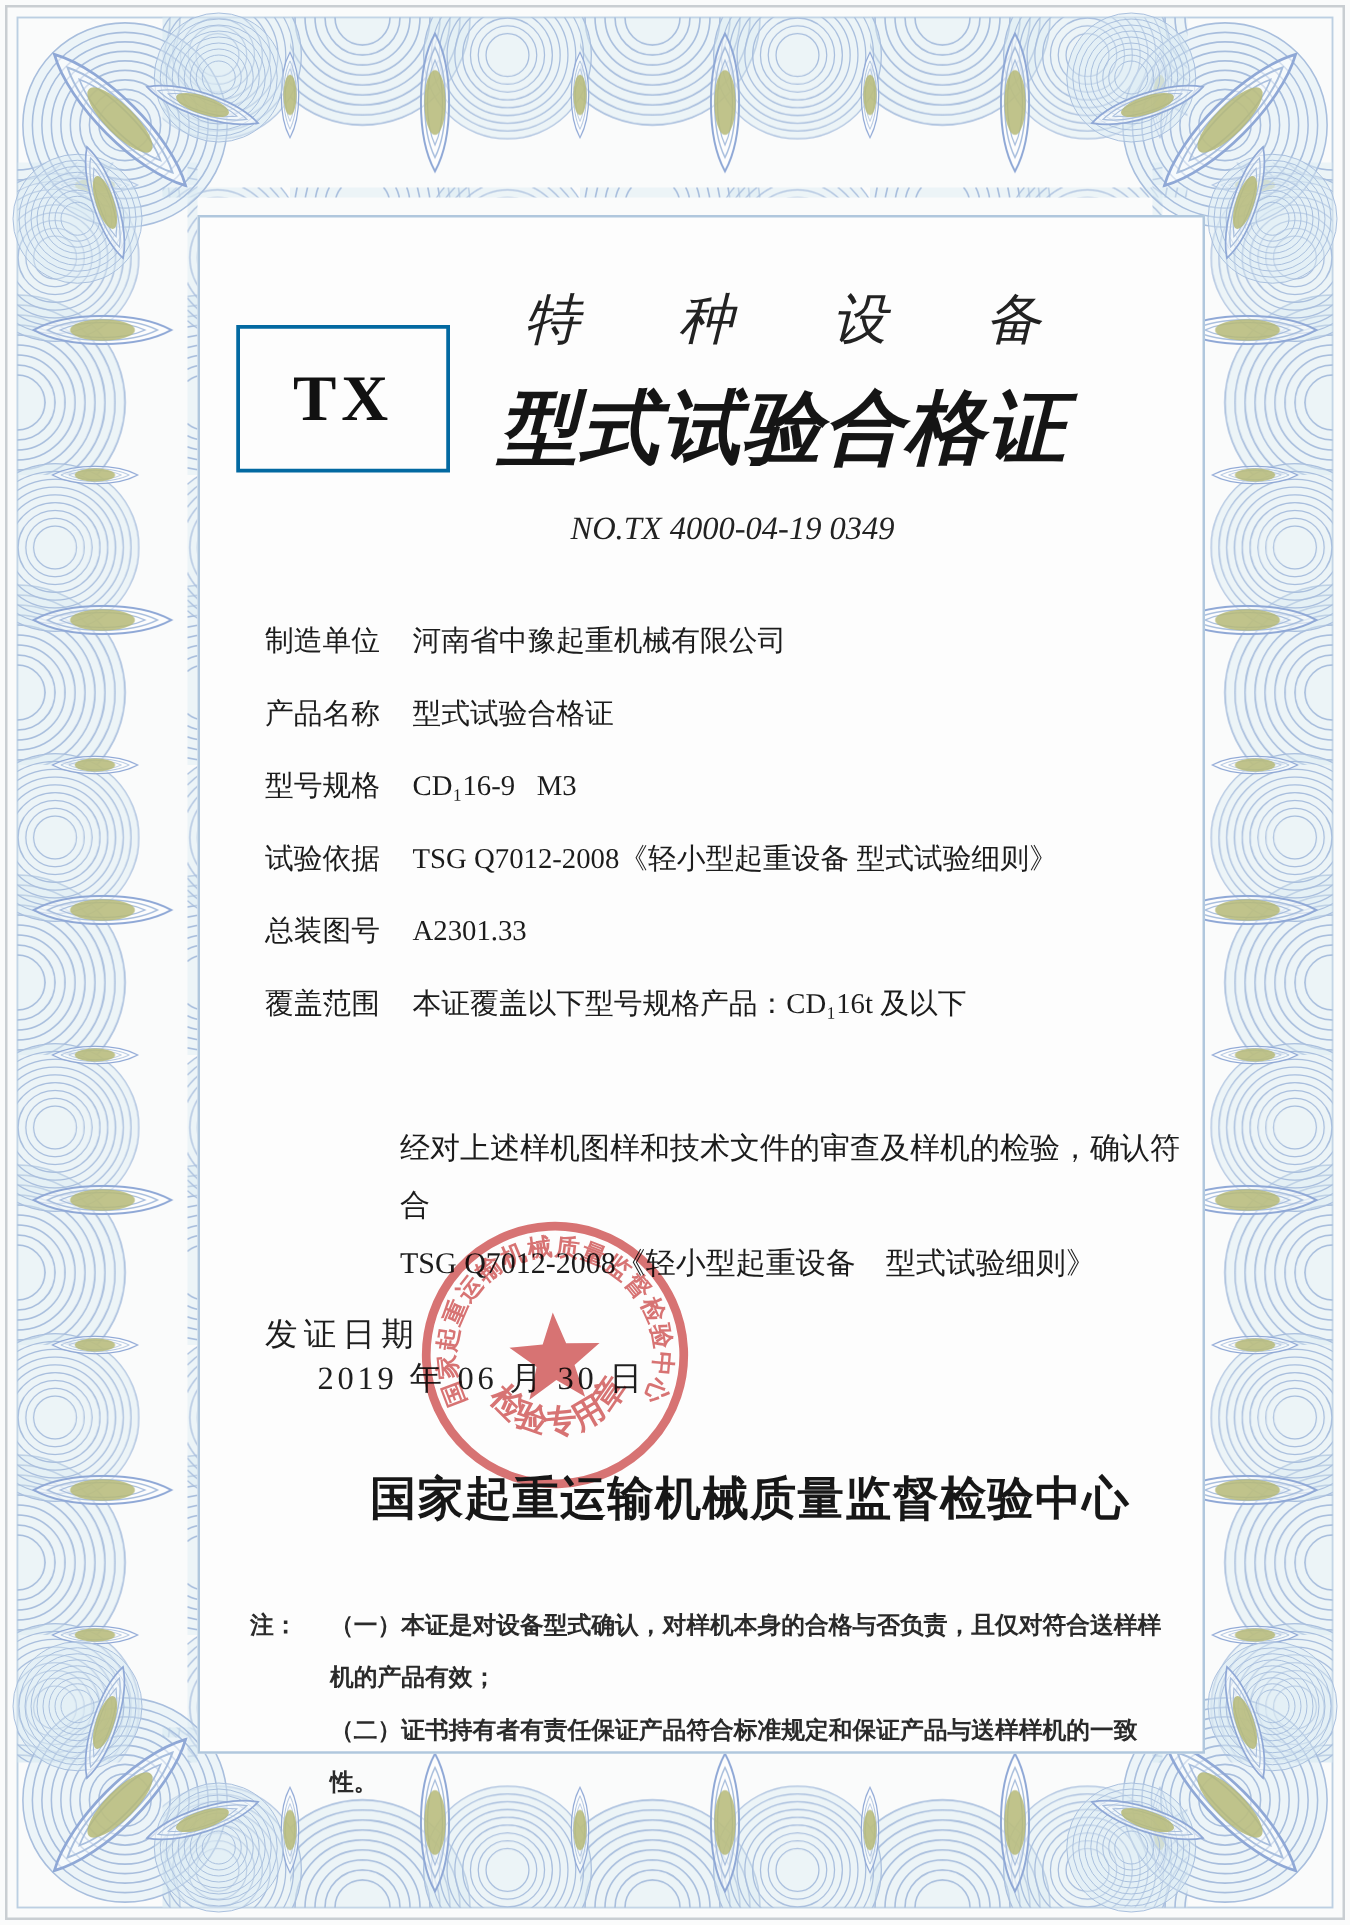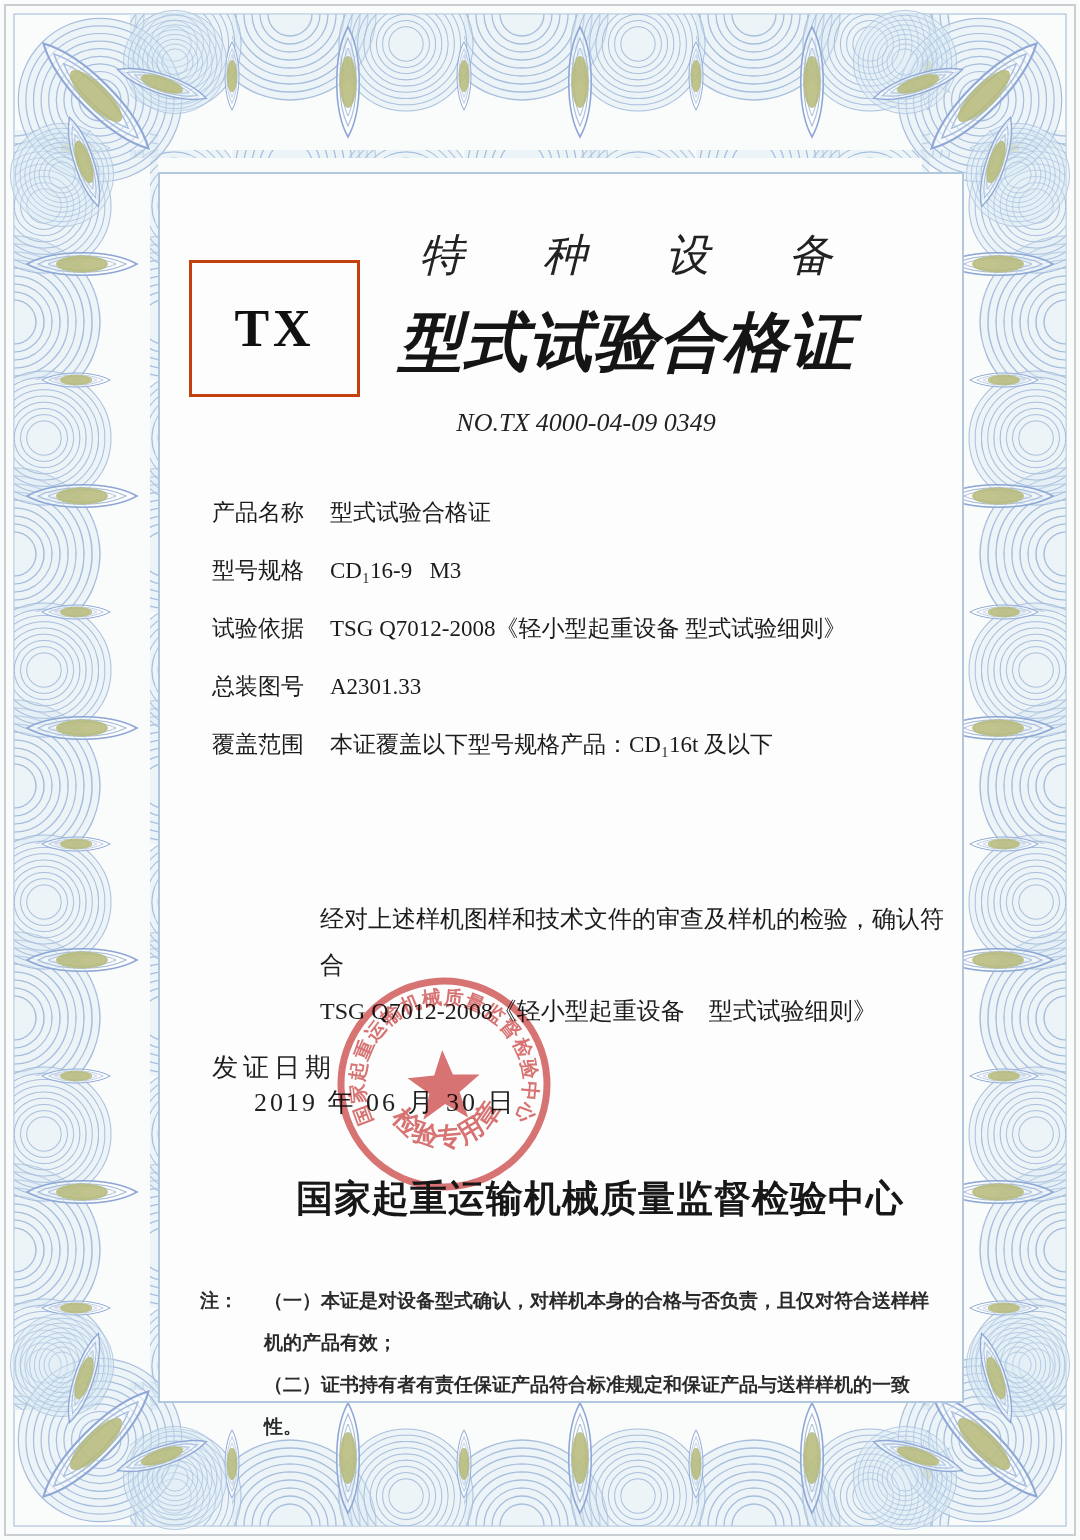--- a/index.html
+++ b/index.html
@@ -6,22 +6,22 @@
   .page{
     position:relative;width:1080px;height:1540px;background:#fafbfb;overflow:hidden;
     font-family:"Liberation Serif","DejaVu Serif",serif;color:#1f1f1f;
   }
   .border-art{position:absolute;left:0;top:0;width:1080px;height:1540px;}
   .panel{
     position:absolute;left:158px;top:172px;width:806px;height:1231px;
     background:#fdfdfd;border:2px solid #b0c7dd;box-sizing:border-box;
   }
   .tx-box{
-    position:absolute;left:29px;top:86px;width:171px;height:137px;
-    border:3px solid #c2410c;box-sizing:border-box;
+    position:absolute;left:29px;top:86px;width:171px;height:118px;
+    border:3px solid #0369a1;box-sizing:border-box;
     display:flex;align-items:center;justify-content:center;
   }
   .tx-box span{font-size:52px;font-weight:bold;letter-spacing:4px;color:#111;}
   .header{position:absolute;left:156px;top:52px;width:620px;text-align:center;font-style:italic;}
   .category{font-size:44px;letter-spacing:34px;margin-right:-34px;color:#222;}
   .main-title{margin-top:14px;font-size:64px;font-weight:bold;letter-spacing:1px;color:#151515;white-space:nowrap;}
   .cert-no{margin-top:22px;font-size:26px;color:#222;transform:translateX(-40px);}
   .fields{position:absolute;left:52px;top:326px;width:720px;}
   .field-row{display:flex;margin-bottom:33px;font-size:23px;line-height:25px;}
   .field-label{width:98px;flex:none;margin-right:20px;color:#1c1c1c;}
@@ -103,24 +103,28 @@
 
   <div class="panel">
 
     <div class="tx-box">
       <span>TX</span>
     </div>
 
     <div class="header">
       <div class="category">特 种 设 备</div>
       <div class="main-title">型式试验合格证</div>
-      <div class="cert-no">NO.TX 4000-04-09 0349</div>
+      <div class="cert-no">NO.TX 4000-04-19 0349</div>
     </div>
 
     <div class="fields">
+      <div class="field-row">
+        <span class="field-label">制造单位</span>
+        <span class="field-value">河南省中豫起重机械有限公司</span>
+      </div>
       <div class="field-row">
         <span class="field-label">产品名称</span>
         <span class="field-value">型式试验合格证</span>
       </div>
       <div class="field-row">
         <span class="field-label">型号规格</span>
         <span class="field-value">CD₁16-9   M3</span>
       </div>
       <div class="field-row">
         <span class="field-label">试验依据</span>

